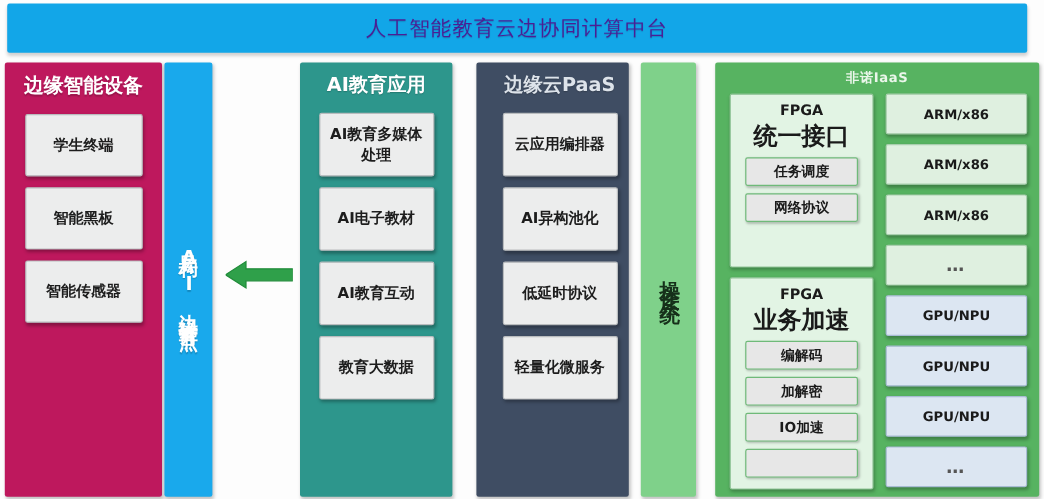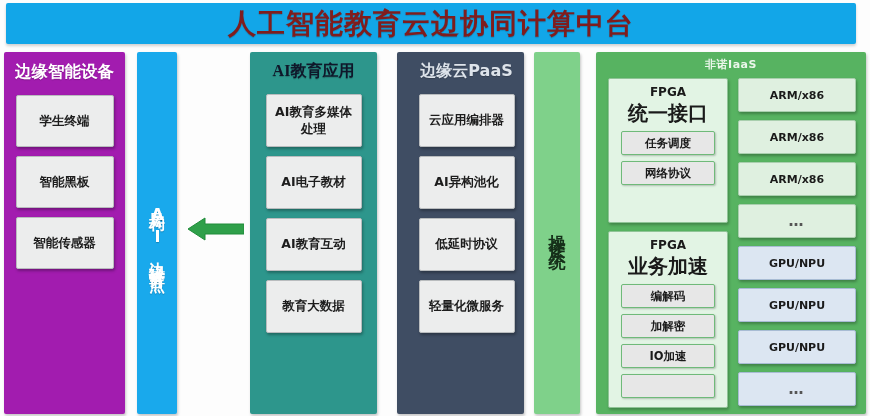--- a/index.html
+++ b/index.html
@@ -26,23 +26,23 @@
     width: 850px;
     height: 41px;
     background: #12a6e8;
     border-radius: 2px;
     box-shadow: 0 2px 3px rgba(0,0,0,0.18);
     display: flex;
     align-items: center;
     justify-content: center;
   }
   .title-bar .title-text {
-    color: #7f1d1d;
-    font-size: 28px;
-    font-weight: bold;
+    color: #4c1d95;
+    font-size: 17px;
+    font-weight: normal;
     letter-spacing: 1px;
     text-shadow: 0 1px 1px rgba(0,0,0,0.18);
   }
 
   
   .col {
     position: absolute;
     top: 52px;
     height: 362px;
     border-radius: 2px;
@@ -79,22 +79,22 @@
     justify-content: center;
     text-align: center;
     line-height: 1.35;
     box-sizing: border-box;
     padding: 2px 4px;
   }
 
   
   #col-devices {
     left: 4px;
-    width: 121px;
-    background: #a21caf;
+    width: 131px;
+    background: #be185d;
   }
   #col-devices .col-header { font-size: 16.5px; }
   #col-devices .item-box { width: 98px; min-height: 52px; }
 
   
   #col-node {
     left: 137px;
     width: 40px;
     background: #19a9ec;
     display: flex;
@@ -120,21 +120,21 @@
     width: 56px;
     height: 26px;
   }
 
   
   #col-apps {
     left: 250px;
     width: 127px;
     background: #2d968c;
   }
-  #col-apps .col-header { color: #0f172a; font-family: Liberation Serif, serif; }
+  #col-apps .col-header { color: #ffffff; }
   #col-apps .item-box { width: 96px; min-height: 53px; }
 
   
   #col-paas {
     left: 397px;
     width: 127px;
     background: #3f4d63;
     padding-left: 12px;
   }
   #col-paas .col-header { color: #dde3ea; }

